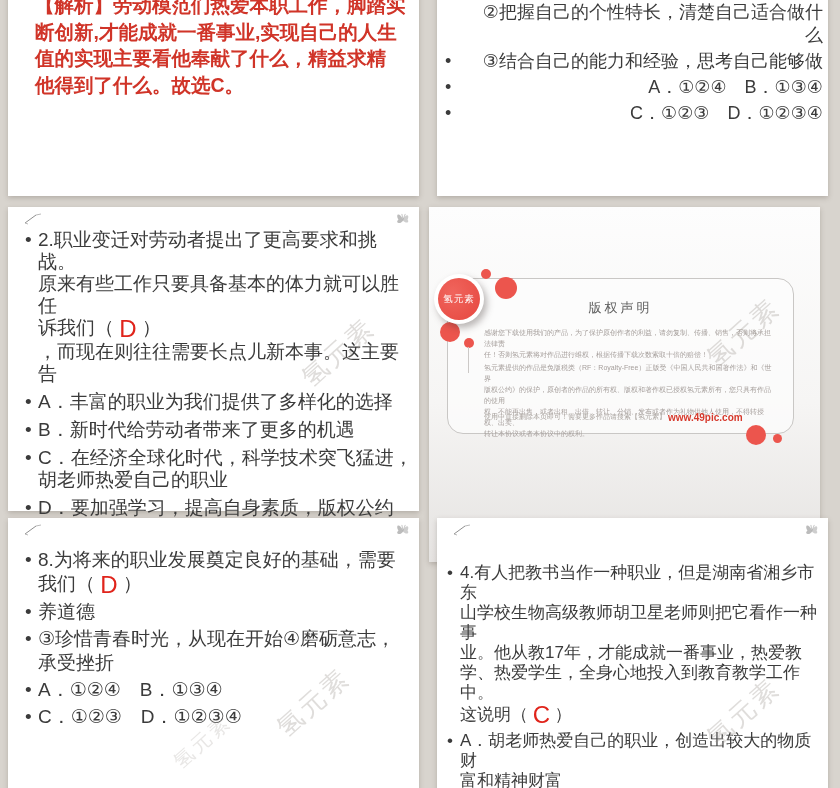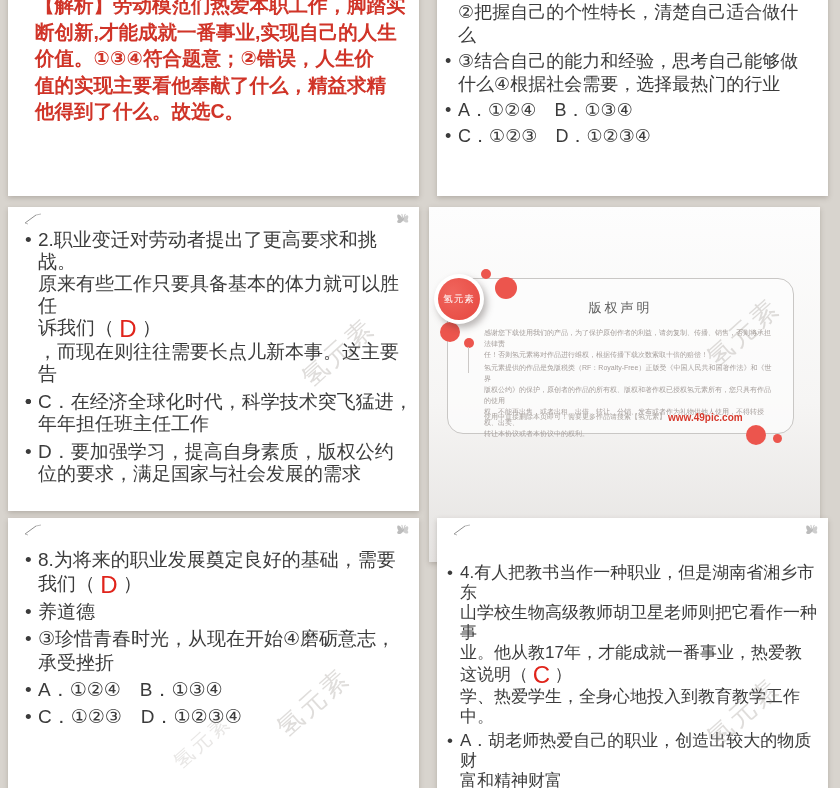--- a/index.html
+++ b/index.html
@@ -27,21 +27,21 @@
   .g{margin-top:4px;}
   .ans{color:#e0241b;font-size:24px;line-height:1;vertical-align:-3px;}
 
   
   #s-explain .txt{left:27px;top:100px;width:374px;
     color:#d03428;font-size:19.5px;line-height:26.5px;font-weight:bold;
     font-family:"Liberation Sans","DejaVu Sans",sans-serif;}
   #s-explain .ln{padding-left:0;}
 
   
-  #s-q1 .txt{left:8px;top:109px;width:378px;font-size:18px;line-height:23px;}
+  #s-q1 .txt{left:8px;top:109px;width:378px;font-size:18px;line-height:23px;text-align:right;}
   #s-q1 .g{margin-top:3px;}
 
   
   #s-q2 .txt{left:17px;top:22px;width:388px;font-size:19px;line-height:22px;}
   #s-q2 .g{margin-top:6px;}
 
   
   #s-q3 .txt{left:17px;top:30px;width:388px;font-size:19px;line-height:24px;}
   #s-q3 .g{margin-top:3px;}
 
@@ -76,32 +76,30 @@
   .wm{position:absolute;font-size:26px;letter-spacing:3px;color:rgba(150,142,136,.30);
     transform:rotate(-42deg);white-space:nowrap;pointer-events:none;}
 </style>
 </head>
 <body>
 
 <div class="slide" id="s-explain">
   <div class="txt">
     <div class="ln"><span>【解析】劳动模范们热爱本职工作，脚踏实</span></div>
     <div class="ln"><span>断创新,才能成就一番事业,实现自己的人生</span></div>
-    <div class="ln"><span>价值。①③④符合题意；②错误，人生价</span></div>
     <div class="ln"><span>值的实现主要看他奉献了什么，精益求精</span></div>
     <div class="ln"><span>他得到了什么。故选C。</span></div>
   </div>
 </div>
 
 <div class="slide" id="s-q1">
   <div class="txt">
     <div class="ln"><span>②把握自己的个性特长，清楚自己适合做什</span></div>
     <div class="ln"><span>么</span></div>
     <div class="ln g"><span class="bdot">•</span><span>③结合自己的能力和经验，思考自己能够做</span></div>
-    <div class="ln"><span>什么④根据社会需要，选择最热门的行业</span></div>
     <div class="ln g"><span class="bdot">•</span><span>A．①②④　B．①③④</span></div>
     <div class="ln g"><span class="bdot">•</span><span>C．①②③　D．①②③④</span></div>
   </div>
 </div>
 
 <div class="slide" id="s-q2">
   <svg class="pen" viewBox="0 0 20 14">
     <path d="M2 11 L13 3" stroke="#8f8f8f" stroke-width="1" fill="none"></path>
     <path d="M13 3 L18 2" stroke="#a8a8a8" stroke-width="0.8" fill="none"></path>
     <path d="M2 11 L5 12" stroke="#a8a8a8" stroke-width="0.8" fill="none"></path>
@@ -109,24 +107,24 @@
   <svg class="bfly" viewBox="0 0 14 14">
     <path d="M7 8 C4 1 0 3 3 8 C0 10 4 13 7 9 Z" fill="#b0b0b0" opacity="0.85"></path>
     <path d="M7 8 C10 2 13 4 11 8 C13 10 10 12 7 9 Z" fill="#c6c6c6" opacity="0.85"></path>
     <path d="M7 8 L6 3 M7 8 L9 3" stroke="#9a9a9a" stroke-width="0.5" fill="none"></path>
   </svg>
   <div class="txt">
     <div class="ln"><span class="bdot">•</span><span>2.职业变迁对劳动者提出了更高要求和挑战。</span></div>
     <div class="ln"><span>原来有些工作只要具备基本的体力就可以胜任</span></div>
     <div class="ln"><span>诉我们（ </span><span class="ans">D</span><span> ）</span></div>
     <div class="ln"><span>，而现在则往往需要长点儿新本事。这主要告</span></div>
-    <div class="ln g"><span class="bdot">•</span></div>
-    <div class="ln g"><span class="bdot">•</span></div>
+    <div class="ln g"><span class="bdot">•</span><span>A．丰富的职业为我们提供了多样化的选择</span></div>
+    <div class="ln g"><span class="bdot">•</span><span>B．新时代给劳动者带来了更多的机遇</span></div>
     <div class="ln g"><span class="bdot">•</span><span>C．在经济全球化时代，科学技术突飞猛进，</span></div>
-    <div class="ln"><span>年年担任班主任工作</span></div>
+    <div class="ln"><span>胡老师热爱自己的职业</span></div>
     <div class="ln g"><span class="bdot">•</span><span>D．要加强学习，提高自身素质，版权公约</span></div>
     <div class="ln"><span>位的要求，满足国家与社会发展的需求</span></div>
   </div>
 </div>
 
 <div class="slide" id="s-copyright">
   <div class="cbox">
     <div class="ctitle">版权声明</div>
     <div class="cpar cp1">
       <div>感谢您下载使用我们的产品，为了保护原创作者的利益，请勿复制、传播、销售，否则将承担法律责</div>
@@ -184,22 +182,22 @@
   </svg>
   <svg class="bfly" viewBox="0 0 14 14">
     <path d="M7 8 C4 1 0 3 3 8 C0 10 4 13 7 9 Z" fill="#b0b0b0" opacity="0.85"></path>
     <path d="M7 8 C10 2 13 4 11 8 C13 10 10 12 7 9 Z" fill="#c6c6c6" opacity="0.85"></path>
     <path d="M7 8 L6 3 M7 8 L9 3" stroke="#9a9a9a" stroke-width="0.5" fill="none"></path>
   </svg>
   <div class="txt">
     <div class="ln"><span class="bdot">•</span><span>4.有人把教书当作一种职业，但是湖南省湘乡市东</span></div>
     <div class="ln"><span>山学校生物高级教师胡卫星老师则把它看作一种事</span></div>
     <div class="ln"><span>业。他从教17年，才能成就一番事业，热爱教</span></div>
+    <div class="ln"><span>学、热爱学生，全身心地投入到教育教学工作中。</span></div>
     <div class="ln"><span>这说明（ </span><span class="ans">C</span><span> ）</span></div>
-    <div class="ln"><span>学、热爱学生，全身心地投入到教育教学工作中。</span></div>
     <div class="ln g"><span class="bdot">•</span><span>A．胡老师热爱自己的职业，创造出较大的物质财</span></div>
     <div class="ln"><span>富和精神财富</span></div>
 
   </div>
 </div>
 
 <div class="wm" style="left:295px;top:335px;">氢元素</div>
 <div class="wm" style="left:700px;top:315px;">氢元素</div>
 <div class="wm" style="left:270px;top:685px;">氢元素</div>
 <div class="wm" style="left:700px;top:695px;">氢元素</div>

